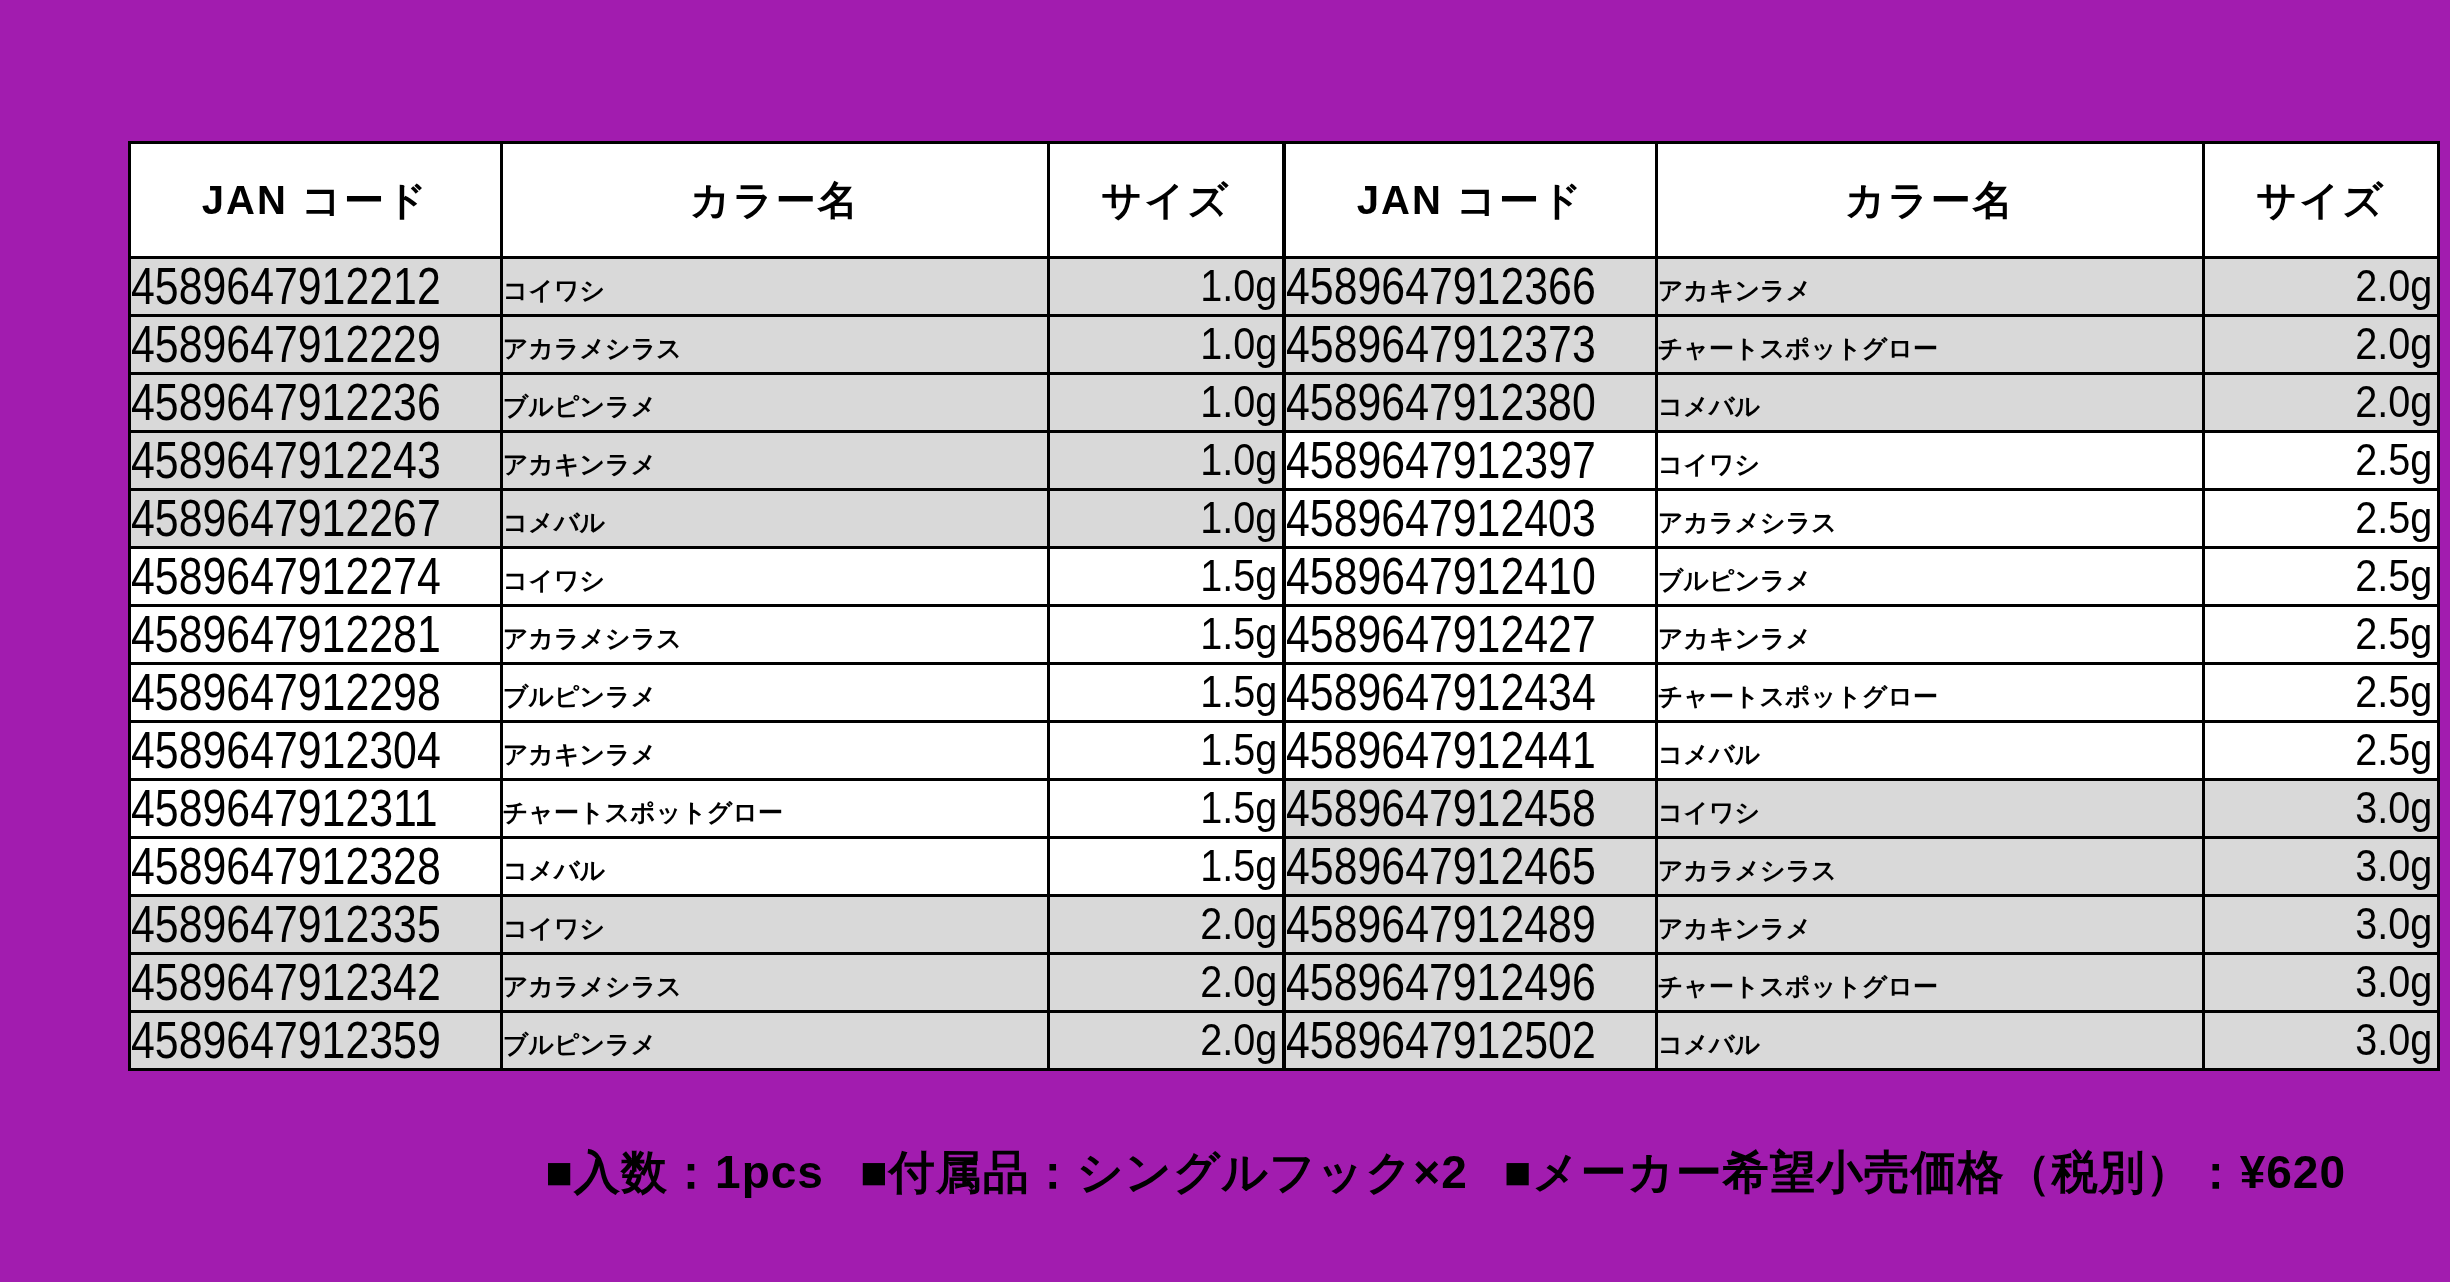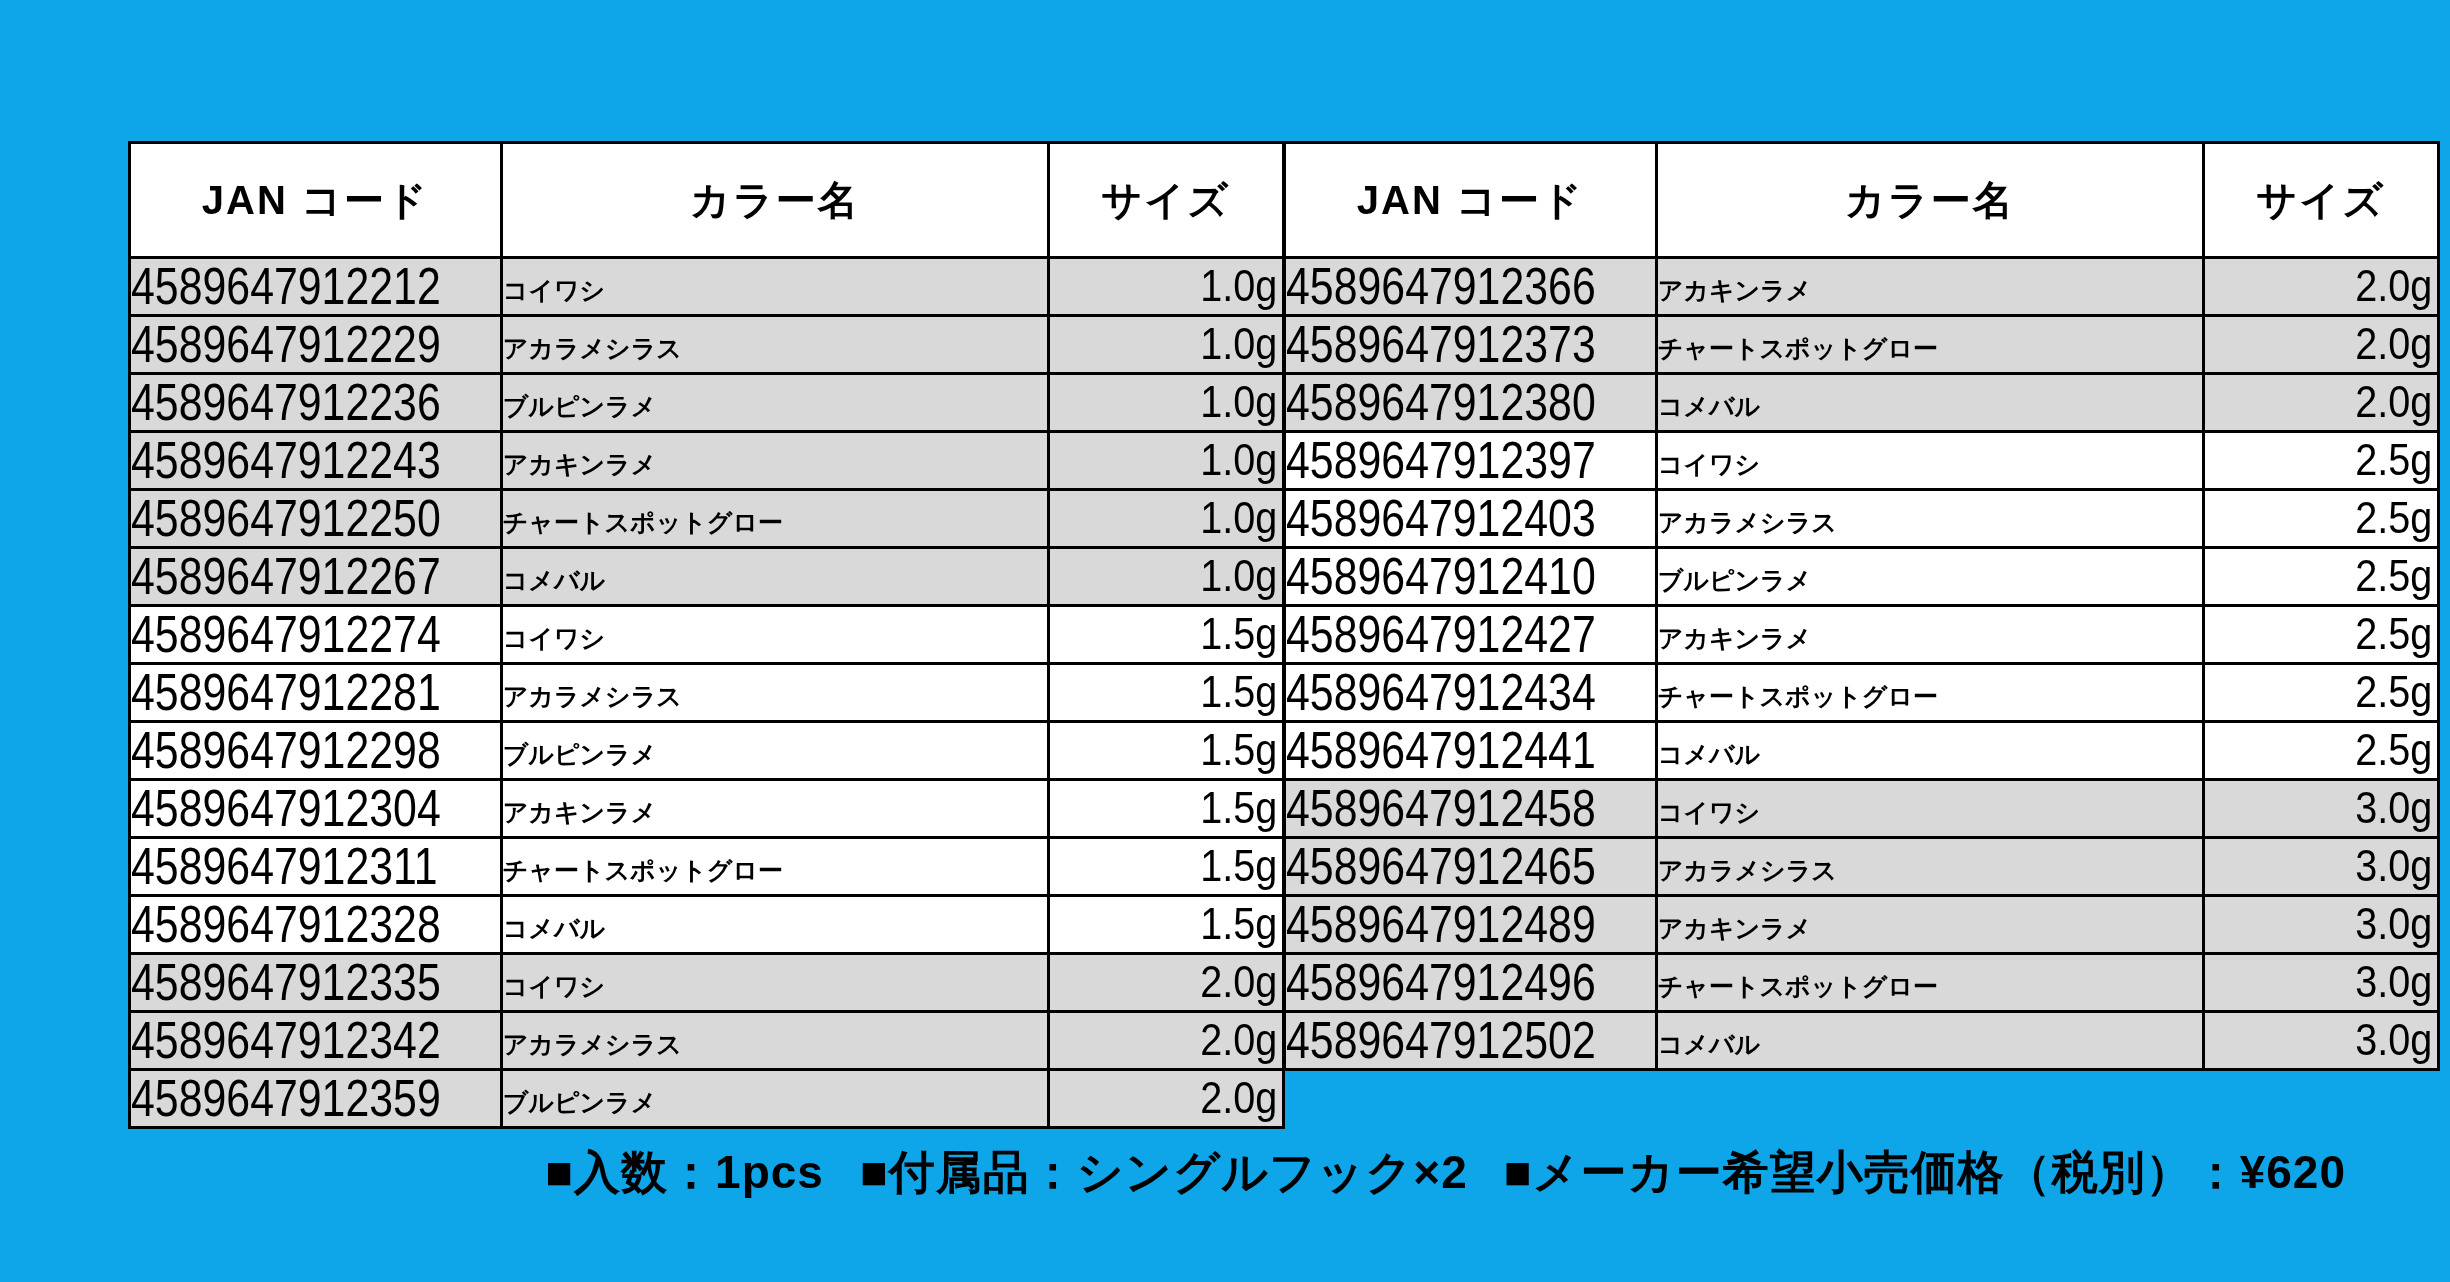--- a/index.html
+++ b/index.html
@@ -4,21 +4,21 @@
 <style>
   html,body{margin:0;padding:0;}
   body{
     width:2450px;height:1282px;
     background:#ffffff;
     font-family:"Liberation Sans","DejaVu Sans",sans-serif;
     color:#000;
     overflow:hidden;
     position:relative;
   }
-  #canvas{position:absolute;top:0;left:0;width:2450px;height:1282px;background:#0ea5e9;}
+  #canvas{position:absolute;top:0;left:0;width:2450px;height:1282px;background:#a21caf;}
 
   table.catalog{
     position:absolute;
     border-collapse:collapse;
     table-layout:fixed;
     background:#fff;
   }
   #table-left{left:128px;top:141px;}
   #table-right{left:1283px;top:141px;}
 
@@ -118,25 +118,20 @@
           <td class="jan-cell"><span class="num jan-num">4589647912236</span></td>
           <td class="color-cell"><span class="jp">ブルピンラメ</span></td>
           <td class="size-cell"><span class="num size-num">1.0g</span></td>
         </tr>
         <tr class="shaded">
           <td class="jan-cell"><span class="num jan-num">4589647912243</span></td>
           <td class="color-cell"><span class="jp">アカキンラメ</span></td>
           <td class="size-cell"><span class="num size-num">1.0g</span></td>
         </tr>
         <tr class="shaded">
-          <td class="jan-cell"><span class="num jan-num">4589647912250</span></td>
-          <td class="color-cell"><span class="jp">チャートスポットグロー</span></td>
-          <td class="size-cell"><span class="num size-num">1.0g</span></td>
-        </tr>
-        <tr class="shaded">
           <td class="jan-cell"><span class="num jan-num">4589647912267</span></td>
           <td class="color-cell"><span class="jp">コメバル</span></td>
           <td class="size-cell"><span class="num size-num">1.0g</span></td>
         </tr>
         <tr class="plain">
           <td class="jan-cell"><span class="num jan-num">4589647912274</span></td>
           <td class="color-cell"><span class="jp">コイワシ</span></td>
           <td class="size-cell"><span class="num size-num">1.5g</span></td>
         </tr>
         <tr class="plain">

